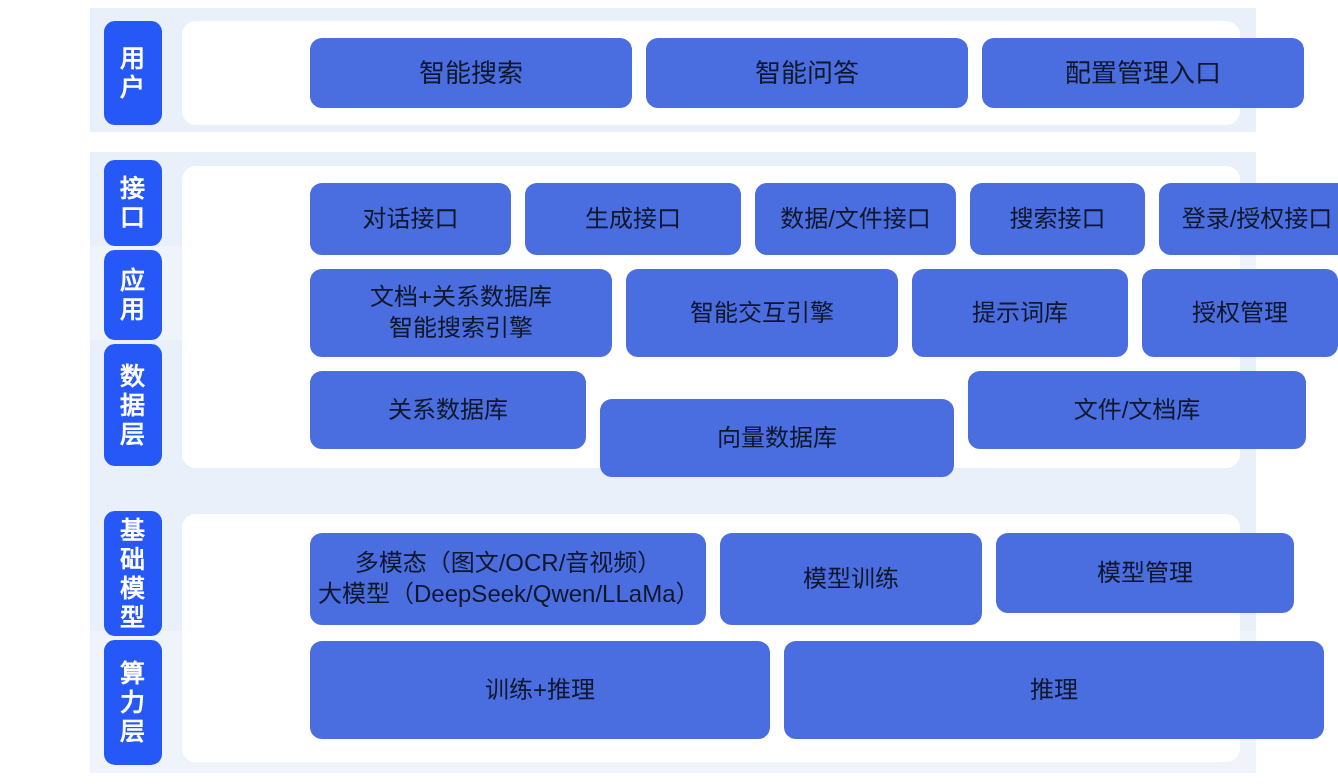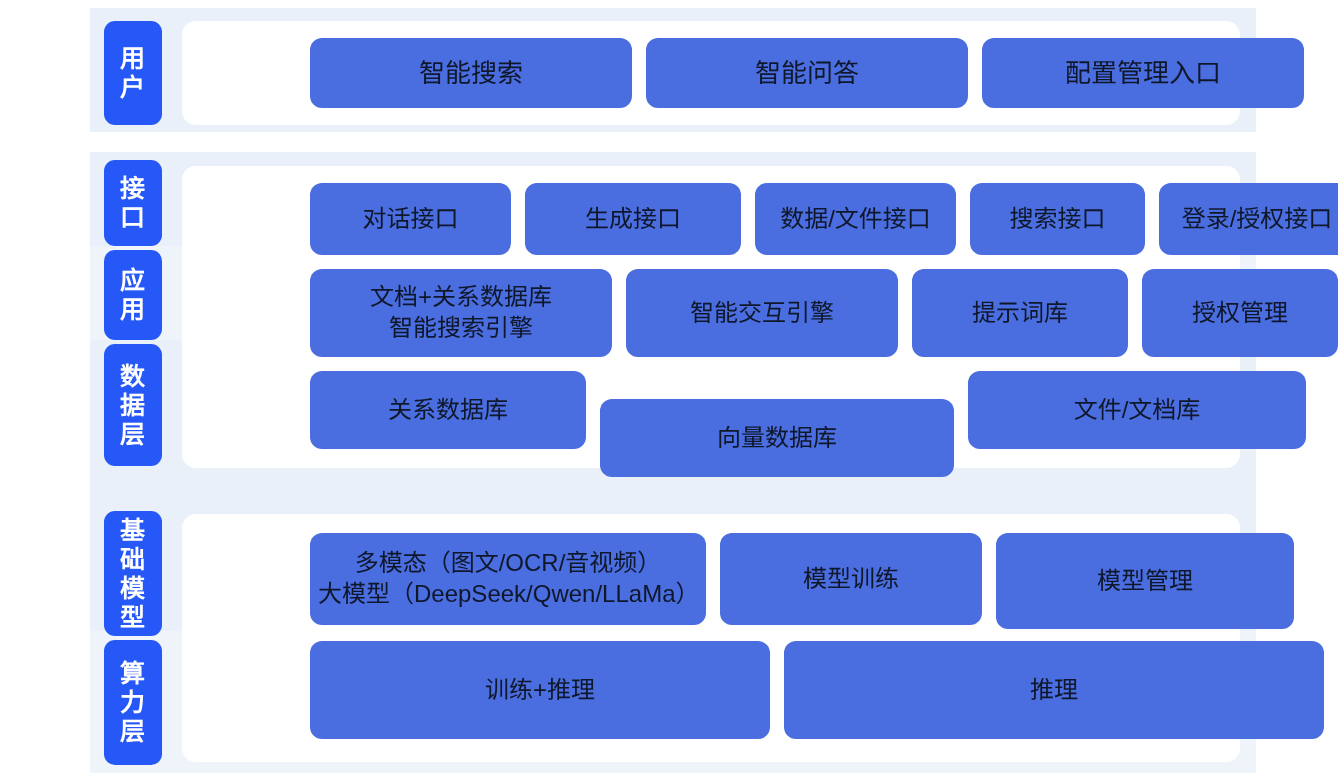--- a/index.html
+++ b/index.html
@@ -135,21 +135,21 @@
   
   .row-data { left: 128px; top: 205px; height: 78px; }
   .row-data .box:nth-child(1) { width: 276px; height: 78px; }
   .row-data .box:nth-child(2) { width: 354px; height: 78px; margin-top: 28px; }
   .row-data .box:nth-child(3) { width: 338px; height: 78px; }
 
   
   .row-model { left: 128px; top: 19px; height: 92px; }
   .row-model .box:nth-child(1) { width: 396px; height: 92px; }
   .row-model .box:nth-child(2) { width: 262px; height: 92px; }
-  .row-model .box:nth-child(3) { width: 298px; height: 96px; text-align: right; }
+  .row-model .box:nth-child(3) { width: 298px; height: 80px; text-align: right; }
 
   
   .row-compute { left: 128px; top: 127px; height: 98px; }
   .row-compute .box:nth-child(1) { width: 460px; height: 98px; }
   .row-compute .box:nth-child(2) { width: 540px; height: 98px; }
 </style>
 </head>
 <body>
 
 <div id="diagram">

